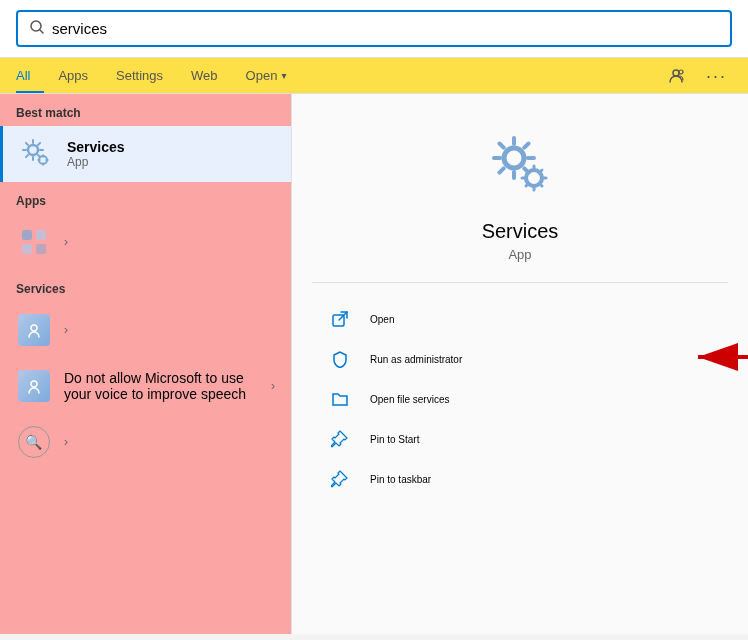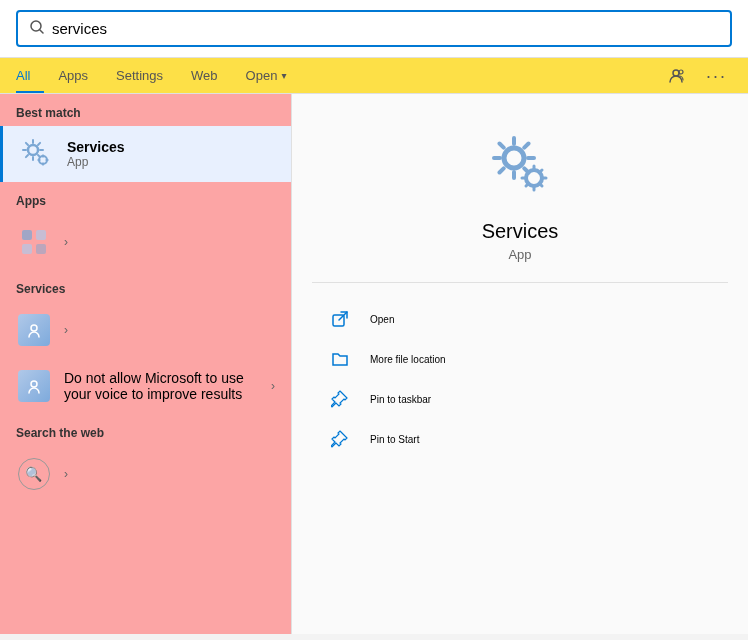--- a/index.html
+++ b/index.html
@@ -345,26 +345,25 @@
     <div class="result-item">
       <div class="result-icon">
         <div style="width:32px;height:32px;background:linear-gradient(135deg,#b0c8e8,#7eaadc);border-radius:4px;display:flex;align-items:center;justify-content:center;">
           <svg width="18" height="18" viewBox="0 0 18 18" fill="none">
             <circle cx="9" cy="7" r="3" stroke="white" stroke-width="1.5"></circle>
             <path d="M4 16c0-2.76 2.24-5 5-5s5 2.24 5 5" stroke="white" stroke-width="1.5" stroke-linecap="round"></path>
           </svg>
         </div>
       </div>
       <div class="result-text">
-        <div class="result-title">Do not allow Microsoft to use your voice to improve results</div>
+        <div class="result-title">Do not allow Microsoft to use your voice to improve speech</div>
       </div>
       <span class="chevron">›</span>
     </div>
 
-    <div class="section-label">Search the web</div>
 
     <div class="result-item">
       <div class="result-icon">
         <div style="width:32px;height:32px;border:1.5px solid #999;border-radius:50%;display:flex;align-items:center;justify-content:center;font-size:14px;color:#555;">🔍</div>
       </div>
       <span class="chevron">›</span>
     </div>
 
   </div>
 
@@ -392,45 +391,64 @@
         <span class="action-icon">
           <svg width="18" height="18" viewBox="0 0 18 18" fill="none">
             <rect x="2" y="5" width="11" height="11" rx="1.5" stroke="#0078d4" stroke-width="1.5"></rect>
             <path d="M10 2h6v6" stroke="#0078d4" stroke-width="1.5" stroke-linecap="round" stroke-linejoin="round"></path>
             <path d="M8 10L16 2" stroke="#0078d4" stroke-width="1.5" stroke-linecap="round"></path>
           </svg>
         </span>
         <span class="action-label">Open</span>
       </div>
 
+      <div class="action-item" style="position:relative;">
+        <span class="action-icon">
+          <svg width="18" height="18" viewBox="0 0 18 18" fill="none">
+            <path d="M9 2L3 5v5c0 3.5 2.6 6.7 6 7.5 3.4-.8 6-4 6-7.5V5L9 2z" stroke="#0078d4" stroke-width="1.5" fill="none"></path>
+          </svg>
+        </span>
+        <span class="action-label">Run as administrator</span>
+
+        <div style="position:absolute;right:-130px;top:50%;transform:translateY(-50%);pointer-events:none;">
+          <svg width="160" height="50" viewBox="0 0 160 50">
+            <defs>
+              <marker id="arrowhead" markerWidth="10" markerHeight="7" refX="10" refY="3.5" orient="auto">
+                <polygon points="0 0, 10 3.5, 0 7" fill="#cc0000"></polygon>
+              </marker>
+            </defs>
+            <path d="M155 25 L10 25" stroke="#cc0000" stroke-width="4" marker-end="url(#arrowhead)" fill="none"></path>
+          </svg>
+        </div>
+      </div>
 
       <div class="action-item">
         <span class="action-icon">
           <svg width="18" height="18" viewBox="0 0 18 18" fill="none">
             <path d="M2 4h5l2 2h7v9H2V4z" stroke="#0078d4" stroke-width="1.5" fill="none"></path>
           </svg>
         </span>
-        <span class="action-label">More file location</span>
+        <span class="action-label">Open file services</span>
       </div>
 
       <div class="action-item">
         <span class="action-icon">
           <svg width="18" height="18" viewBox="0 0 18 18" fill="none">
             <path d="M10 2l6 6-2 2-1-1-4 4 1 1-2 2-3-3-4 4-1-1 4-4-3-3 2-2 1 1 4-4-1-1 2-2z" stroke="#0078d4" stroke-width="1.2" fill="none"></path>
           </svg>
         </span>
-        <span class="action-label">Pin to taskbar</span>
+        <span class="action-label">Pin to Start</span>
       </div>
 
       <div class="action-item">
         <span class="action-icon">
           <svg width="18" height="18" viewBox="0 0 18 18" fill="none">
             <path d="M10 2l6 6-2 2-1-1-4 4 1 1-2 2-3-3-4 4-1-1 4-4-3-3 2-2 1 1 4-4-1-1 2-2z" stroke="#0078d4" stroke-width="1.2" fill="none"></path>
           </svg>
         </span>
-        <span class="action-label">Pin to Start</span>
+        <span class="action-label">Pin to taskbar</span>
       </div>
 
     </div>
 
   </div>
 
 </div>
 
 </body></html>

